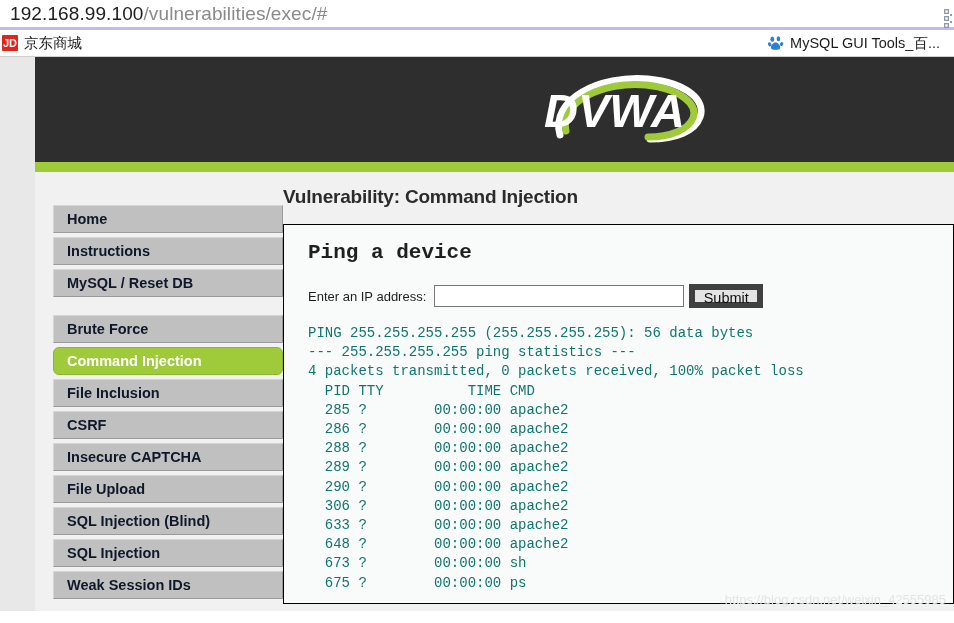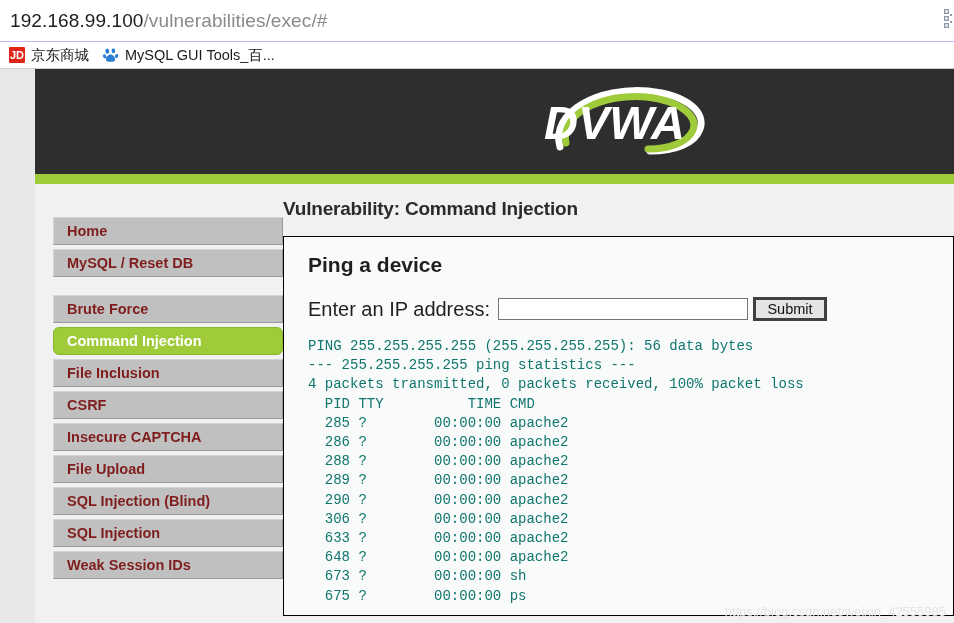--- a/index.html
+++ b/index.html
@@ -12,24 +12,24 @@
     font-family: "Liberation Sans", sans-serif;
   }
 
   
   .browser-chrome {
     width: 954px;
     background: #ffffff;
   }
 
   .url-bar-row {
-    height: 42px;
+    height: 30px;
     display: flex;
     align-items: center;
-    border-bottom: 1px solid #c4b5fd;
+    border-bottom: 3px solid #c4b5fd;
     background: #ffffff;
     position: relative;
   }
 
   .url-text {
     font-size: 19px;
     color: #202020;
     padding-left: 10px;
     letter-spacing: 0.1px;
     white-space: nowrap;
@@ -45,21 +45,22 @@
     height: 22px;
   }
 
   
   .bookmarks-bar {
     height: 27px;
     display: flex;
     align-items: center;
     background: #ffffff;
     border-bottom: 1px solid #cfcfcf;
-    padding-left: 12px;
+    padding-left: 5px;
+    justify-content: space-between;
   }
   .bookmark {
     display: flex;
     align-items: center;
     height: 100%;
     padding: 0 8px 0 0;
     margin-right: 6px;
     font-size: 14.5px;
     color: #1b1b1b;
     white-space: nowrap;
@@ -145,21 +146,21 @@
     background: #c0c0c0;
     border: 1px solid #9a9a9a;
     border-top-color: #d6d6d6;
     border-left-color: #d6d6d6;
     height: 28px;
     line-height: 26px;
     padding-left: 13px;
     margin-bottom: 4px;
     font-size: 14.5px;
     font-weight: bold;
-    color: #7f1d1d;
+    color: #0f172a;
     font-family: "Liberation Sans", sans-serif;
     white-space: nowrap;
     overflow: hidden;
   }
   .menu-item.selected {
     background: #9fcb3b;
     border-color: #8ab72f;
     color: #ffffff;
     border-radius: 6px;
   }
@@ -184,49 +185,49 @@
     border: 1px solid #000000;
     background: #f9fafa;
     padding: 16px 0 0 24px;
     min-height: 380px;
   }
   .vuln-box h2 {
     font-size: 21px;
     font-weight: bold;
     color: #1f1f1f;
     margin-bottom: 20px;
-    font-family: Liberation Sans, sans-serif;
+    font-family: Liberation Mono, monospace;
   }
 
   .form-row {
     display: flex;
     align-items: center;
     margin-bottom: 16px;
   }
   .form-label {
-    font-size: 20px;
+    font-size: 13px;
     color: #1f1f1f;
     margin-right: 8px;
     font-family: "Liberation Sans", sans-serif;
   }
   .ip-input {
     width: 250px;
     height: 22px;
     border: 1px solid #767676;
     background: #ffffff;
     font-size: 13px;
     padding: 0 3px;
     font-family: "Liberation Sans", sans-serif;
   }
   .submit-btn {
     margin-left: 5px;
     height: 24px;
     min-width: 74px;
     background: #e4e4e4;
-    border: 3px solid #404040;
+    border: 6px solid #404040;
     font-size: 14.5px;
     color: #101010;
     cursor: pointer;
     font-family: "Liberation Sans", sans-serif;
   }
 
   .terminal-output {
     color: #ff2020;
     font-family: "Liberation Mono", monospace;
     font-size: 14px;
@@ -304,20 +305,21 @@
         </svg>
       </div>
     </div>
     <div class="green-stripe"></div>
 
     <div class="main-area">
 
       <div class="sidebar">
         <div class="menu-block">
           <div class="menu-item">Home</div>
+          <div class="menu-item">Instructions</div>
           <div class="menu-item">MySQL / Reset DB</div>
         </div>
         <div class="menu-block">
           <div class="menu-item">Brute Force</div>
           <div class="menu-item selected">Command Injection</div>
           <div class="menu-item">File Inclusion</div>
           <div class="menu-item">CSRF</div>
           <div class="menu-item">Insecure CAPTCHA</div>
           <div class="menu-item">File Upload</div>
           <div class="menu-item">SQL Injection (Blind)</div>

